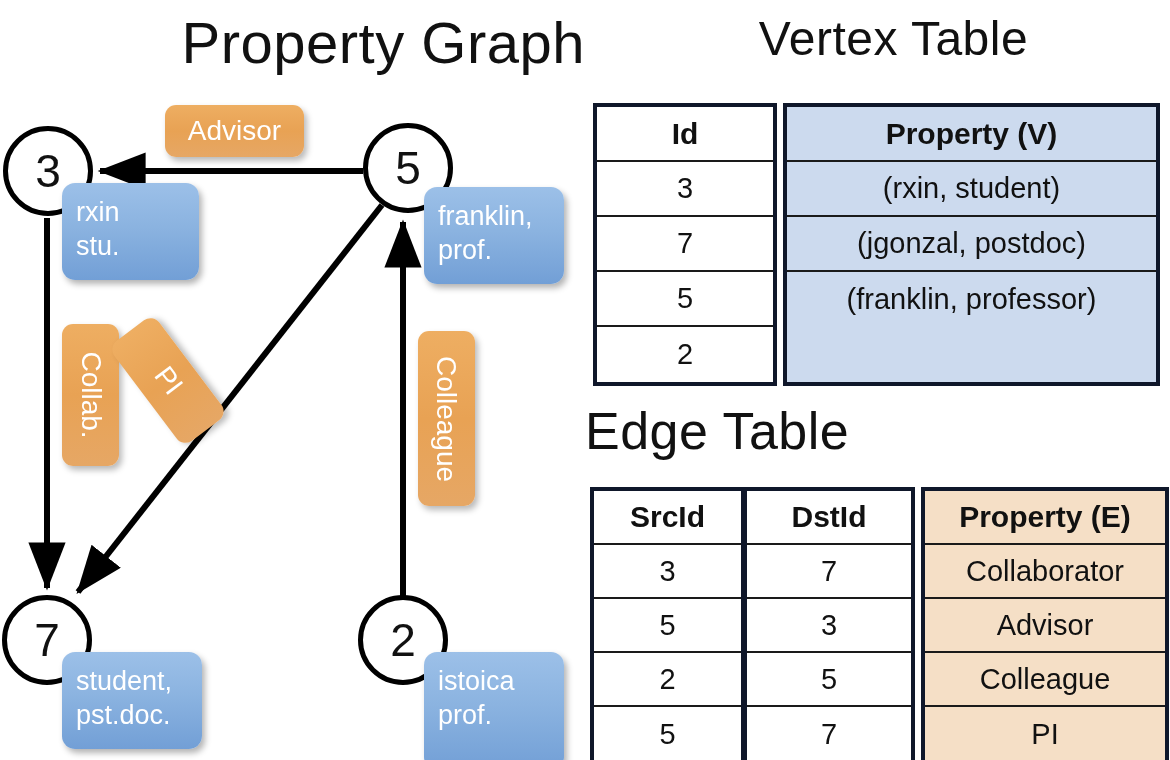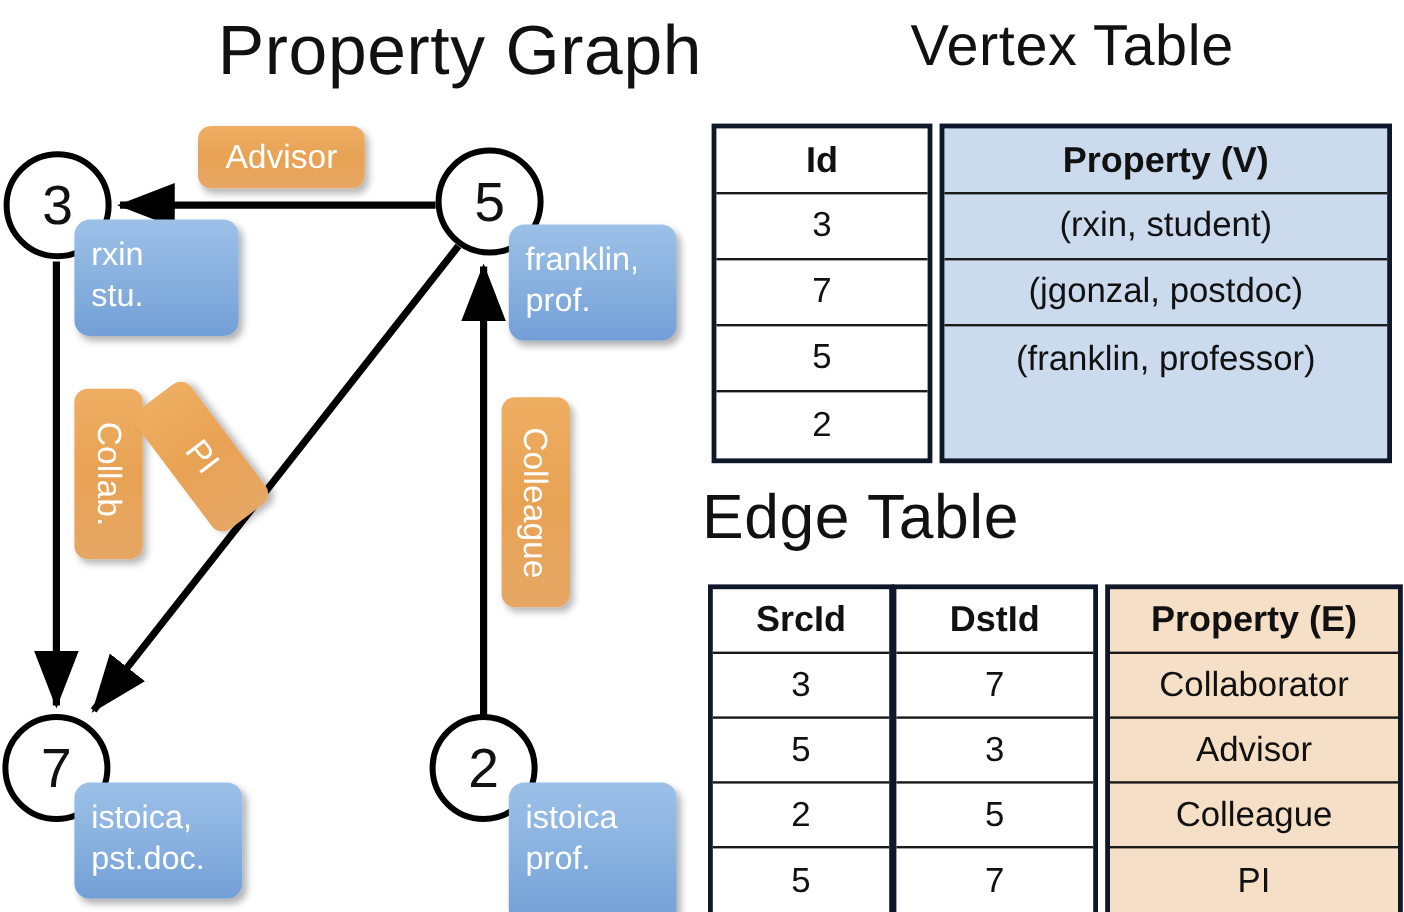--- a/index.html
+++ b/index.html
@@ -199,21 +199,21 @@
 
   <div class="prop-box" id="prop-rxin">
     <div>rxin</div>
     <div>stu.</div>
   </div>
   <div class="prop-box" id="prop-franklin">
     <div>franklin,</div>
     <div>prof.</div>
   </div>
   <div class="prop-box" id="prop-jgonzal">
-    <div>istoica,</div>
+    <div>student,</div>
     <div>pst.doc.</div>
   </div>
   <div class="prop-box" id="prop-istoica">
     <div>istoica</div>
     <div>prof.</div>
   </div>
 
   <div class="edge-label" id="edge-label-advisor">
     <span class="vtext">Advisor</span>
   </div>

